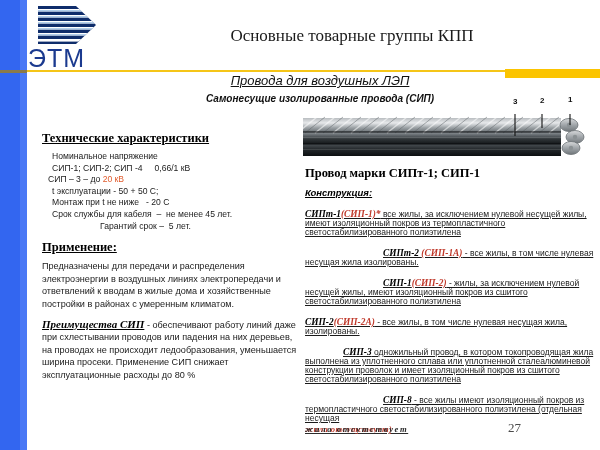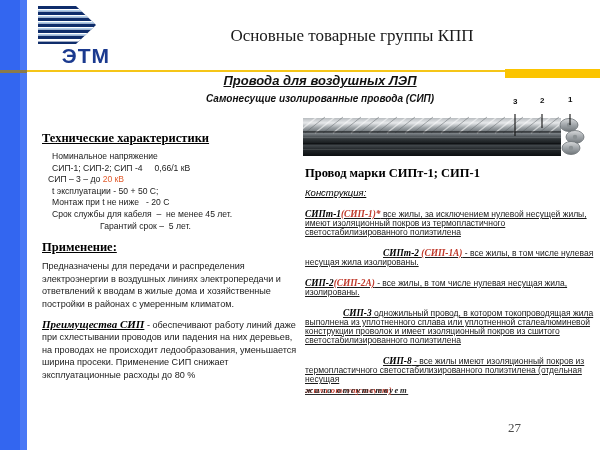--- a/index.html
+++ b/index.html
@@ -56,45 +56,45 @@
   }
   .logo-mark {
     position: absolute;
     left: 8px; top: 0px;
     width: 62px; height: 42px;
   }
   .logo-text {
     position: absolute;
     left: 0px; top: 40px;
     width: 82px;
-    text-align: right;
-    font-family: "Liberation Sans", sans-serif;
-    font-weight: bold;
-    font-size: 21px;
+    text-align: left;
+    font-family: "Liberation Sans", sans-serif;
+    font-weight: normal;
+    font-size: 25px;
     letter-spacing: 1px;
     color: #1b3a8f;
   }
 
   
   .slide-title {
     position: absolute;
     left: 132px; top: 26px;
     width: 440px;
     text-align: center;
     font-family: "Liberation Serif", serif;
     font-size: 17px;
     color: #1a1a1a;
   }
   .sub-title-1 {
     position: absolute;
     left: 140px; top: 73px;
     width: 360px;
     text-align: center;
     font-family: "Liberation Sans", sans-serif;
-    font-weight: bold;
+    font-weight: normal;
     font-style: italic;
     font-size: 13px;
     color: #111111;
     text-decoration: underline;
   }
   .sub-title-2 {
     position: absolute;
     left: 110px; top: 93px;
     width: 420px;
     text-align: center;
@@ -147,21 +147,21 @@
   h3.sec-head-right {
     margin: 0 0 6px 0;
     font-family: "Liberation Serif", serif;
     font-weight: bold;
     font-size: 12.5px;
     color: #000;
   }
   h4.sub-head {
     margin: 0 0 2px 0;
     font-family: "Liberation Sans", sans-serif;
-    font-weight: normal;
+    font-weight: bold;
     font-style: italic;
     font-size: 9.5px;
     color: #000;
     text-decoration: underline;
   }
   .spec-line {
     font-family: "Liberation Sans", sans-serif;
     font-size: 8.6px;
     line-height: 11.6px;
     color: #1a1a1a;
@@ -390,20 +390,23 @@
   <div class="col-right">
     <h3 class="sec-head-right">Провод марки СИПт-1; СИП-1</h3>
     <h4 class="sub-head">Конструкция:</h4>
 
     <p class="body-para-r"><span class="mark">СИПт-1</span><span class="mark-red">(СИП-1)*</span><span>  все жилы, за исключением нулевой несущей жилы, имеют изоляционный покров из термопластичного светостабилизированного полиэтилена</span></p>
 
     <p class="body-para-r">
         <span class="indent-right"><span class="mark">СИПт-2 </span><span class="mark-red">(СИП-1А)</span><span> - все жилы, в том числе нулевая несущая жила изолированы.</span></span>
       </p>
 
+    <p class="body-para-r">
+        <span class="indent-right"><span class="mark">СИП-1</span><span class="mark-red">(СИП-2)</span><span> -  жилы, за исключением нулевой несущей жилы, имеют изоляционный покров из сшитого светостабилизированного полиэтилена</span></span>
+      </p>
 
     <p class="body-para-r"><span class="mark">СИП-2</span><span class="mark-red">(СИП-2А)</span><span> - все жилы, в том числе нулевая несущая жила, изолированы.</span></p>
 
     <p class="body-para-r">
         <span class="indent-mid"><span class="mark">СИП-3</span><span>  одножильный провод, в котором токопроводящая жила выполнена из уплотненного сплава или уплотненной сталеалюминевой конструкции проволок и имеет изоляционный покров из сшитого светостабилизированного полиэтилена</span></span>
       </p>
 
     <p class="body-para-r" style="margin-bottom:0;">
         <span class="indent-right"><span class="mark">СИП-8</span><span>  - все жилы имеют изоляционный покров из термопластичного светостабилизированного полиэтилена (отдельная несущая</span></span>
       </p>

